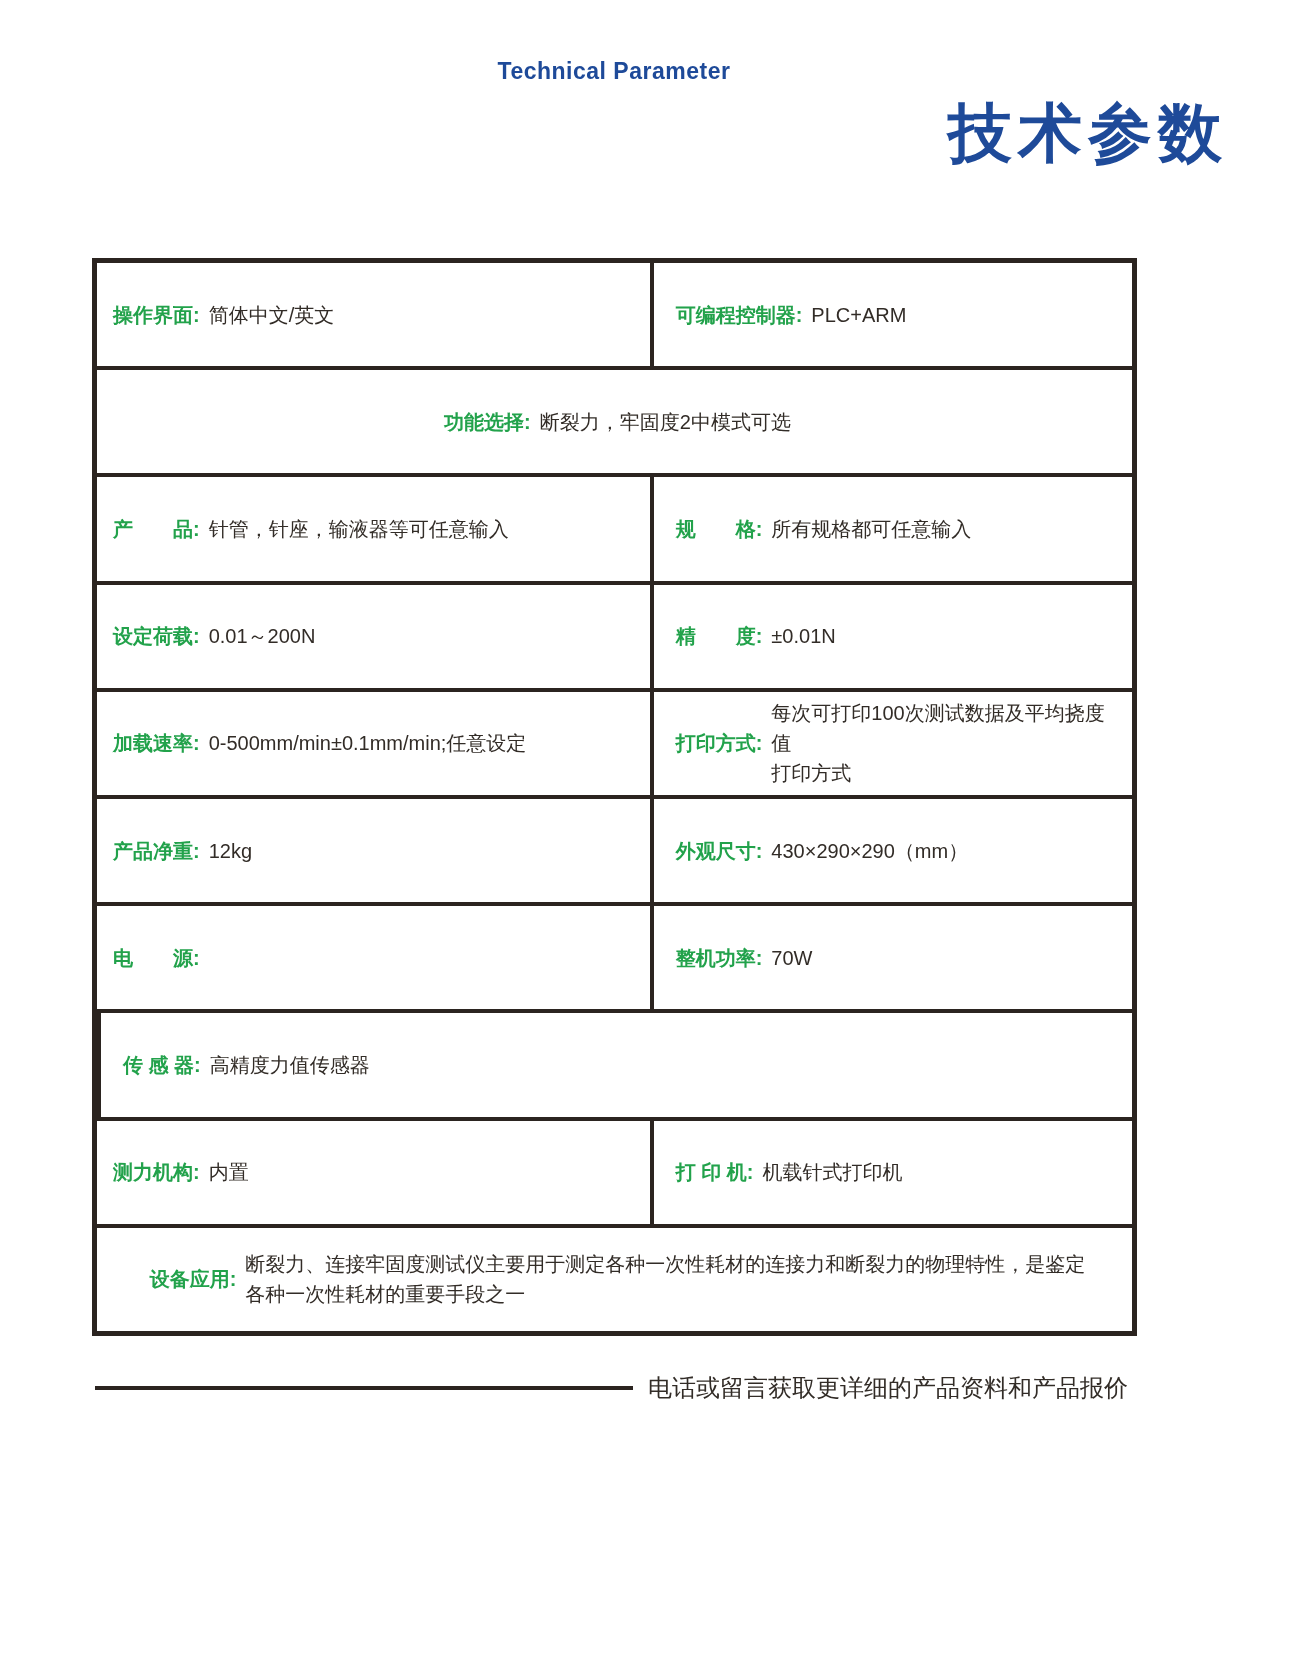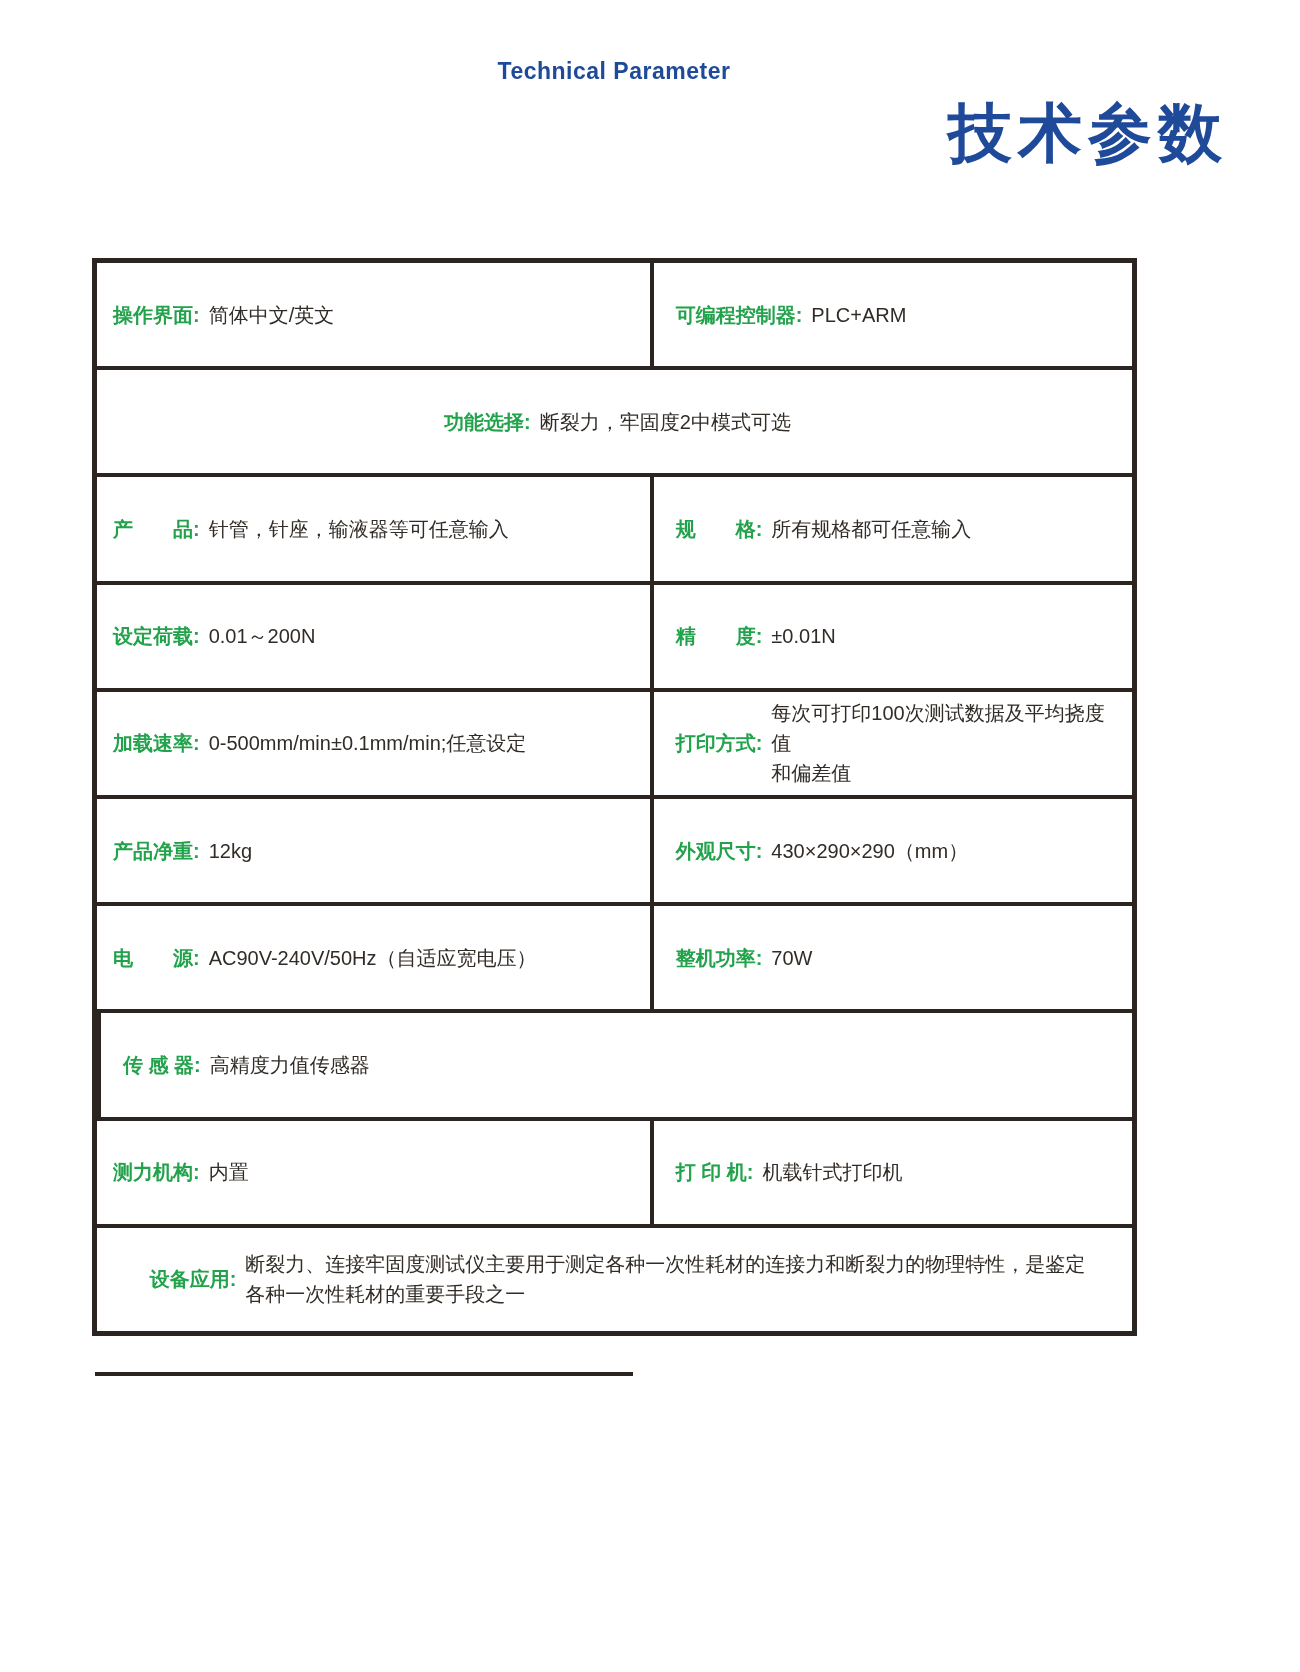--- a/index.html
+++ b/index.html
@@ -130,39 +130,38 @@
     </div>
 
     <div class="spec-row">
       <div class="cell cell-left">
         <span class="spec-label">加载速率:</span>
         <span class="spec-value">0-500mm/min±0.1mm/min;任意设定</span>
       </div>
       <div class="cell cell-right">
         <span class="spec-label">打印方式:</span>
         <span class="spec-value">每次可打印100次测试数据及平均挠度值
-和偏差值</span>
+打印方式</span>
       </div>
     </div>
 
     <div class="spec-row">
       <div class="cell cell-left">
         <span class="spec-label">产品净重:</span>
         <span class="spec-value">12kg</span>
       </div>
       <div class="cell cell-right">
         <span class="spec-label">外观尺寸:</span>
         <span class="spec-value">430×290×290（mm）</span>
       </div>
     </div>
 
     <div class="spec-row">
       <div class="cell cell-left">
         <span class="spec-label">电　　源:</span>
-        <span class="spec-value">AC90V-240V/50Hz（自适应宽电压）</span>
       </div>
       <div class="cell cell-right">
         <span class="spec-label">整机功率:</span>
         <span class="spec-value">70W</span>
       </div>
     </div>
 
     <div class="spec-row">
       <div class="cell cell-right">
         <span class="spec-label">传 感 器:</span>
@@ -186,15 +185,16 @@
         <span class="spec-label">设备应用:</span>
         <span class="spec-value">断裂力、连接牢固度测试仪主要用于测定各种一次性耗材的连接力和断裂力的物理特性，是鉴定
 各种一次性耗材的重要手段之一</span>
       </div>
     </div>
 
   </div>
 
   <div class="footer">
     <div class="footer-rule"></div>
+    <div class="footer-note">电话或留言获取更详细的产品资料和产品报价</div>
   </div>
 
 </div>
 
 </body></html>

